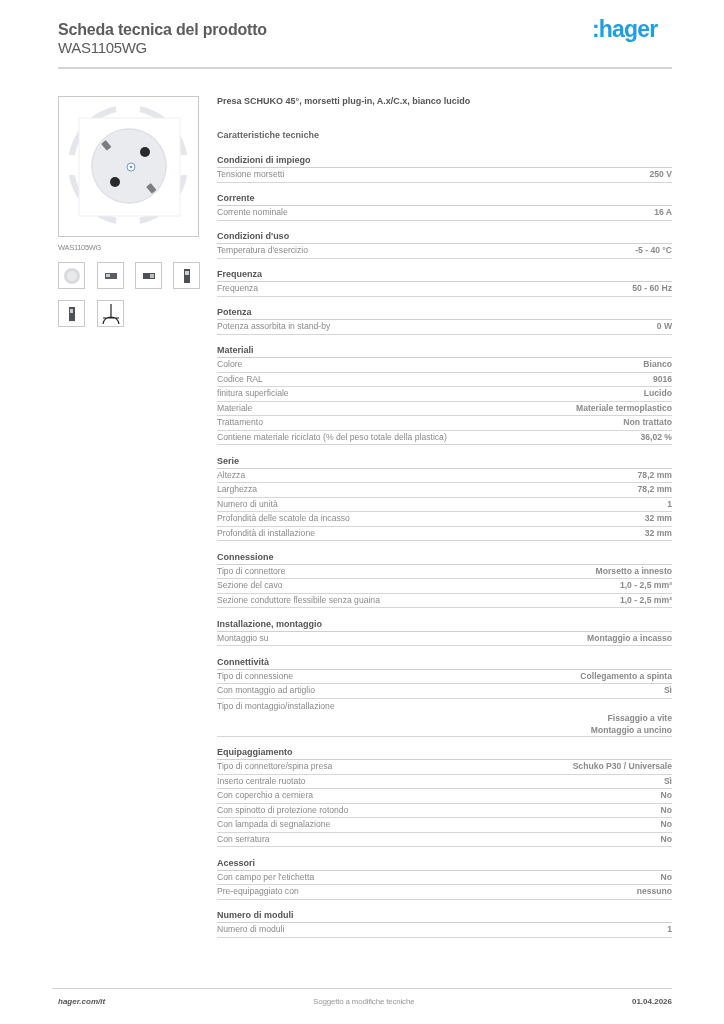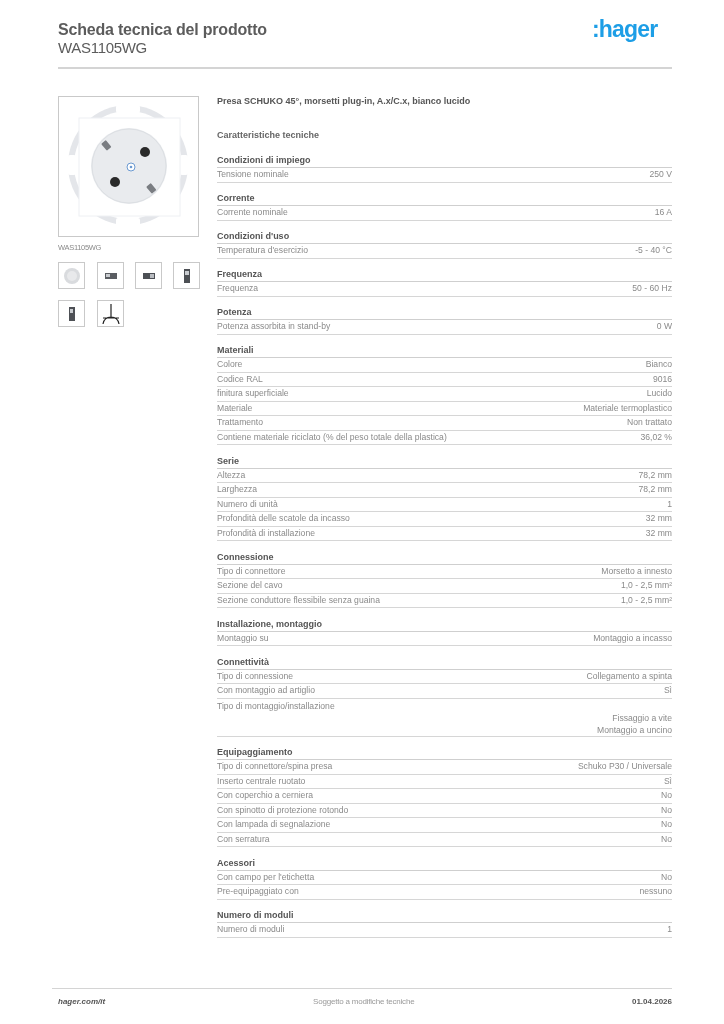--- a/index.html
+++ b/index.html
@@ -12,21 +12,21 @@
 
   .img-box { position:absolute; left:58px; top:96px; width:141px; height:141px; border:1px solid #c9c9c9; box-sizing:border-box; background:#fff; }
   .img-caption { position:absolute; left:58px; top:243px; font-size:7.5px; color:#8a8a8a; letter-spacing:-0.3px; }
   .thumb { position:absolute; width:27px; height:27px; border:1px solid #c9c9c9; box-sizing:border-box; background:#fff; display:flex; align-items:center; justify-content:center; }
   .prod-title { position:absolute; left:217px; top:96px; font-size:9px; font-weight:bold; color:#555; }
   .caratt { position:absolute; left:217px; top:130px; font-size:9px; font-weight:bold; color:#666; }
   .specs { position:absolute; left:217px; top:154px; width:455px; }
   .section { margin-bottom:9.5px; }
   .sec-head { font-size:9px; font-weight:bold; color:#555; height:13px; line-height:12px; border-bottom:1px solid #cfcfcf; }
   .row { display:flex; justify-content:space-between; font-size:8.6px; color:#8a8a8a; min-height:13.5px; line-height:13.5px; border-bottom:1px solid #d6d6d6; }
-  .row .v { text-align:right; white-space:pre-line; }
+  .row .v { text-align:right; white-space:pre-line;font-weight:bold; }
   .row.multi { line-height:12px; padding-top:1px;flex-direction:column; }
 
   .ftr-rule { position:absolute; left:52px; top:988px; width:620px; height:1px; background:#d4d4d4; }
   .ftr-left { position:absolute; left:58px; top:997px; font-size:8px; font-weight:bold; color:#555;font-style:italic; }
   .ftr-mid { position:absolute; left:313px; top:997px; font-size:8px; color:#999; letter-spacing:-0.2px; }
   .ftr-right { position:absolute; right:52px; top:997px; font-size:8px; font-weight:bold; color:#555; }
 </style>
 </head>
 <body>
 
@@ -98,21 +98,21 @@
     </svg>
 </div>
 
 <div class="prod-title">Presa SCHUKO 45°, morsetti plug-in, A.x/C.x, bianco lucido</div>
 <div class="caratt">Caratteristiche tecniche</div>
 
 <div class="specs" id="specs">
     <div class="section">
       <div class="sec-head">Condizioni di impiego</div>
       <div class="row">
-        <span class="l">Tensione nominale</span>
+        <span class="l">Tensione morsetti</span>
         <span class="v">250 V</span>
       </div>
     </div>
     <div class="section">
       <div class="sec-head">Corrente</div>
       <div class="row">
         <span class="l">Corrente nominale</span>
         <span class="v">16 A</span>
       </div>
     </div>

